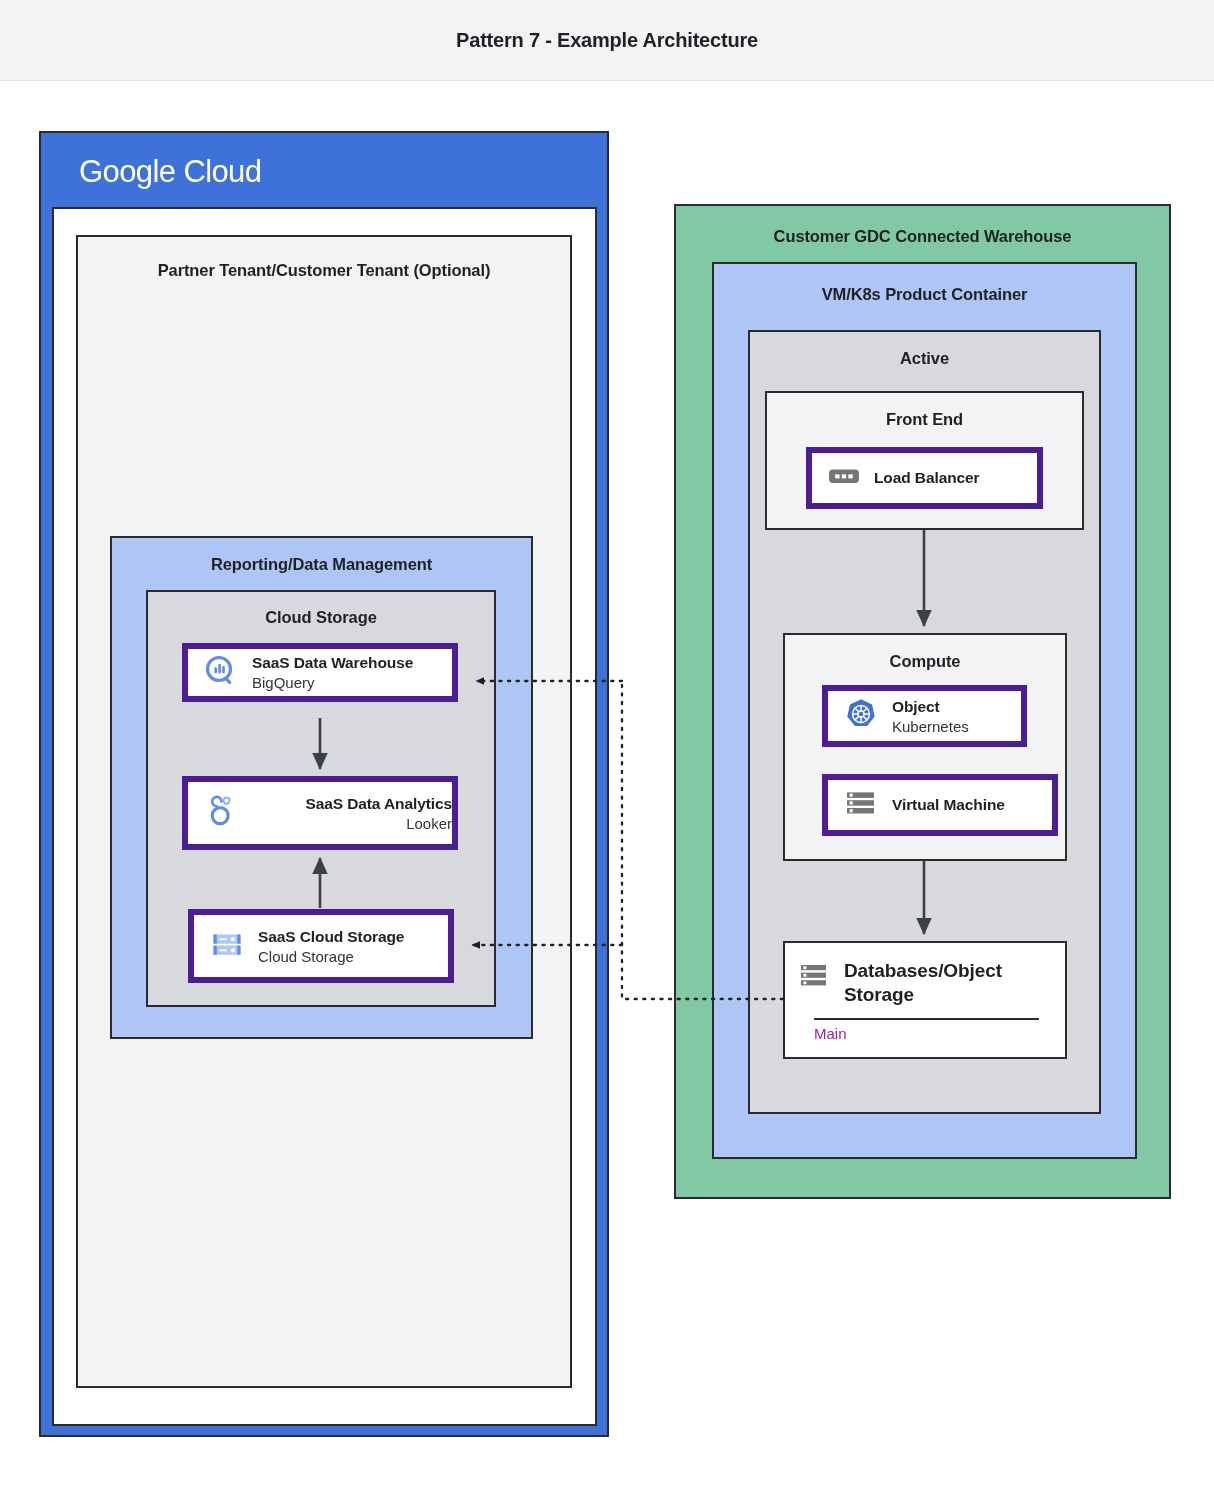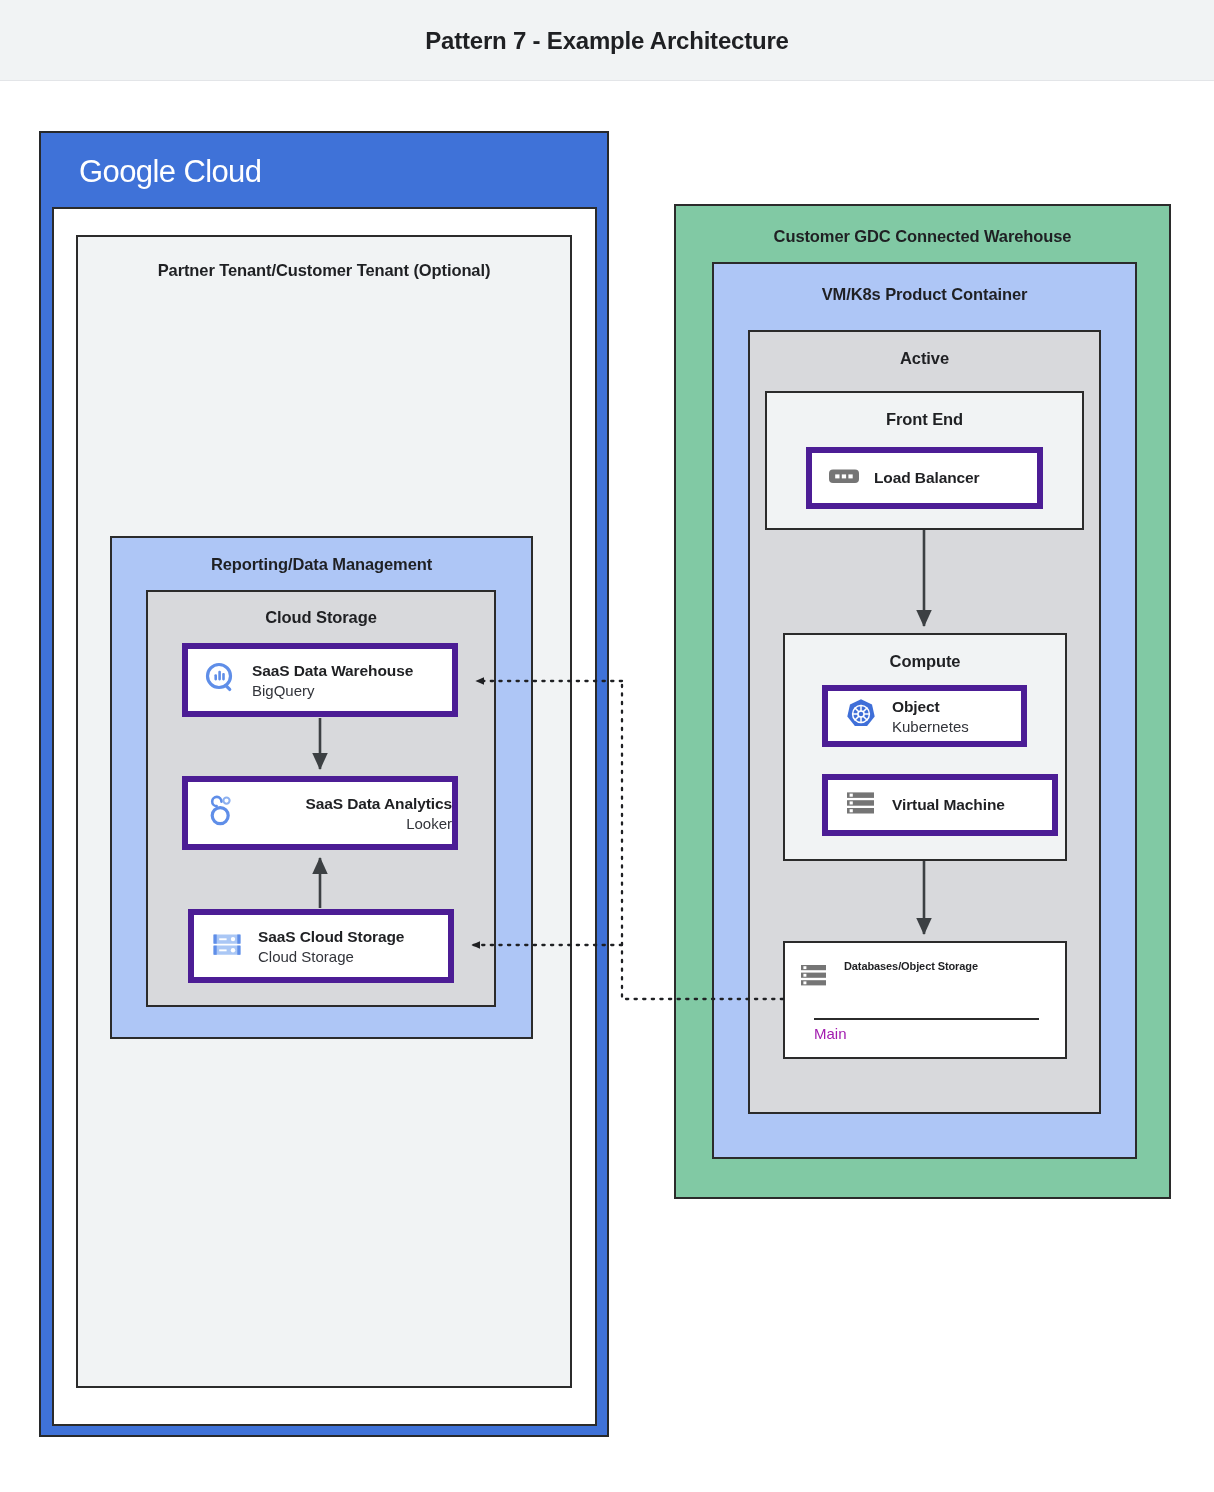--- a/index.html
+++ b/index.html
@@ -25,21 +25,21 @@
     background: #f1f3f4;
     border-bottom: 1px solid #e3e5e8;
     box-sizing: border-box;
   }
   #header-title {
     position: absolute;
     left: 0; top: 0;
     width: 1214px;
     line-height: 81px;
     text-align: center;
-    font-size: 24px;
+    font-size: 20px;
     font-weight: bold;
     letter-spacing: -0.2px;
     color: #1f2023;
   }
 
   
   .box {
     position: absolute;
     box-sizing: border-box;
     border: 2px solid #2b2b2b;
@@ -127,21 +127,21 @@
     white-space: nowrap;
   }
   .card-sub {
     font-size: 15px;
     font-weight: normal;
     color: #32343a;
     margin-top: 2px;
     white-space: nowrap;
   }
 
-  #card-bigquery  { left: 182px; top: 643px;  width: 276px; height: 74px; }
+  #card-bigquery  { left: 182px; top: 643px;  width: 276px; height: 59px; }
   #card-looker    { left: 182px; top: 776px;  width: 276px; height: 74px; text-align: right; }
   #card-saasgcs   { left: 188px; top: 909px;  width: 266px; height: 74px; }
 
   
   #gdc-panel {
     left: 674px; top: 204px;
     width: 497px; height: 995px;
     background: #81c9a4;
   }
   #gdc-title { top: 21px; }
@@ -194,21 +194,21 @@
   }
   #db-head {
     position: absolute;
     left: 0; top: 16px;
     width: 100%;
     display: flex;
     align-items: flex-start;
   }
   #db-head .card-icon { margin-left: 14px; margin-right: 13px; margin-top: 2px; }
   #db-title-text {
-    font-size: 11px;
+    font-size: 19px;
     font-weight: bold;
     line-height: 1.28;
     letter-spacing: -0.1px;
     color: #1f2023;
     padding-right: 8px;
   }
   #db-divider {
     position: absolute;
     left: 29px; top: 75px;
     width: 225px; height: 0;

